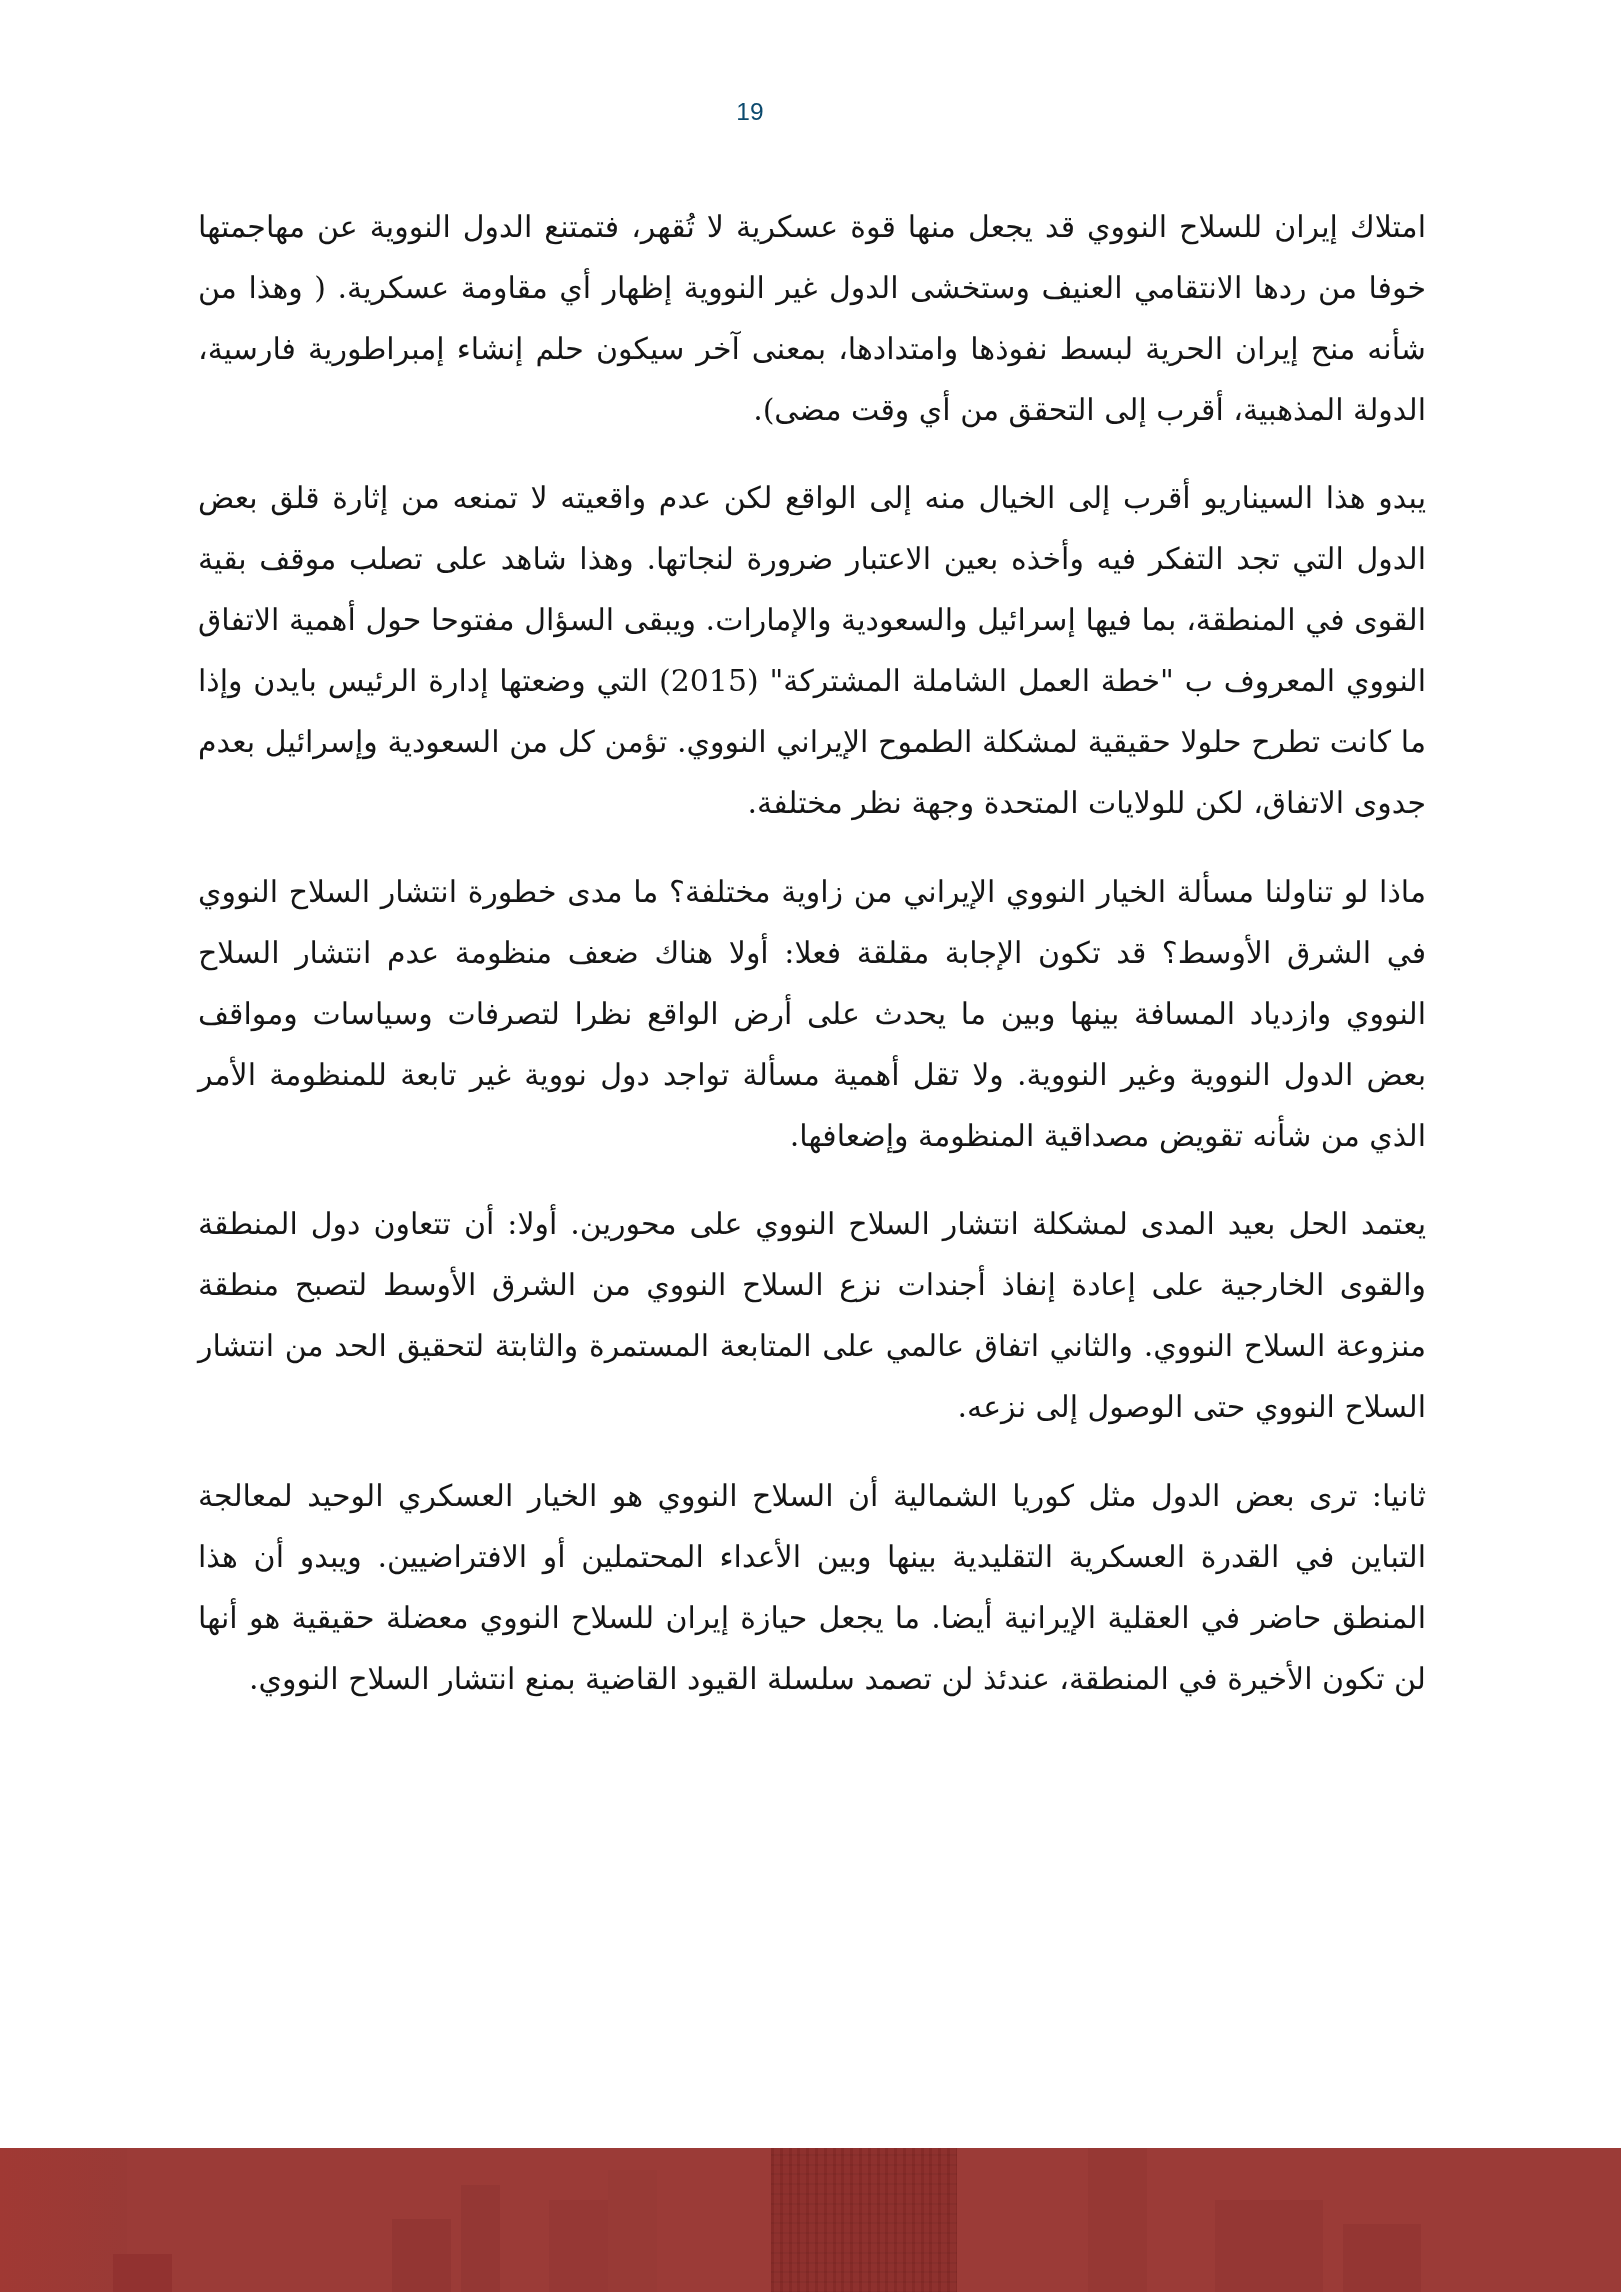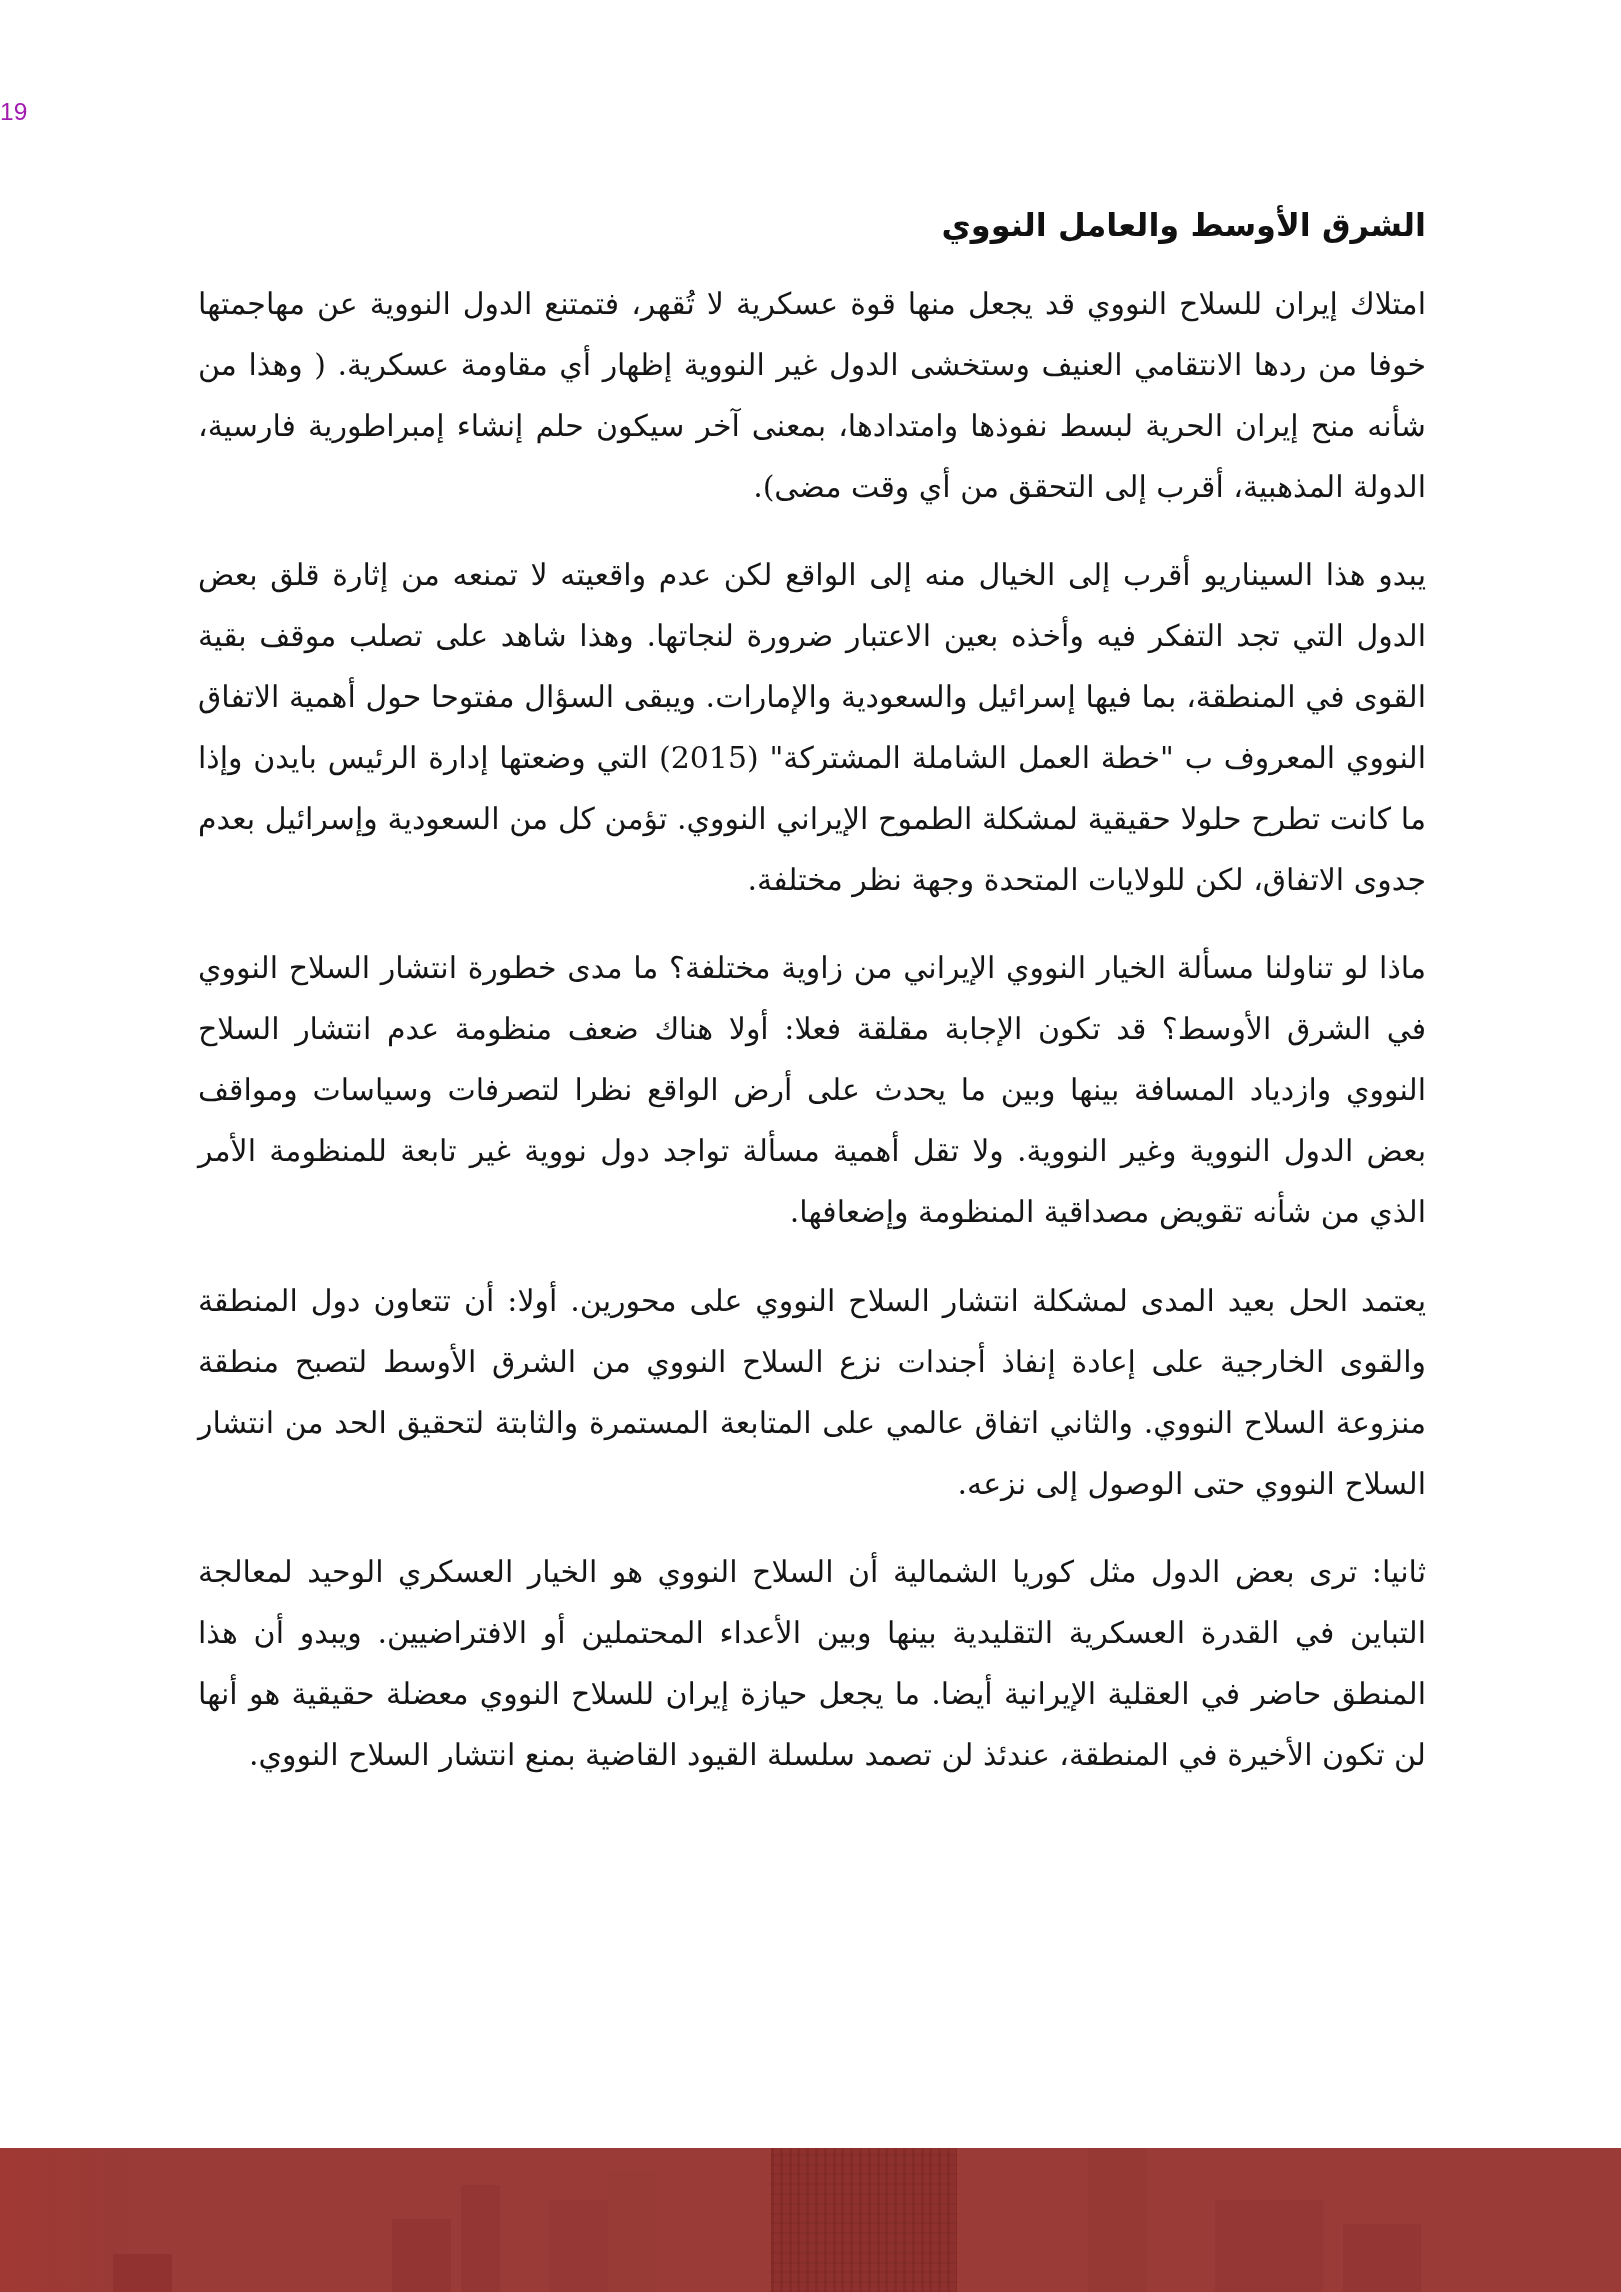--- a/index.html
+++ b/index.html
@@ -13,24 +13,24 @@
       position: relative;
       overflow: hidden;
       font-family: "DejaVu Serif", "Liberation Serif", serif;
       color: #111111;
     }
     .page-number {
       position: absolute;
       top: 98px;
       left: 0;
       width: 1500px;
-      text-align: left;
+      text-align: center;
       font-family: "Liberation Sans", "DejaVu Sans", sans-serif;
       font-size: 24.5px;
-      color: #a21caf;
+      color: #0c4a6e;
     }
     .content {
       position: absolute;
       top: 196px;
       left: 198px;
       width: 1228px;
       direction: rtl;
       text-align: justify;
       text-align-last: right;
     }
@@ -79,21 +79,20 @@
     .skyline-g { left: 1088px; width: 59px; height: 145px; background: #963834; }
     .skyline-h { left: 1215px; width: 108px; height: 93px; background: #953734; }
     .skyline-i { left: 1343px; width: 78px; height: 69px; background: #943633; }
   </style>
 </head>
 <body>
 
 <div class="page-number">19</div>
 
 <main class="content">
-  <h2 class="section-title">الشرق الأوسط والعامل النووي</h2>
   <p class="para">امتلاك إيران للسلاح النووي قد يجعل منها قوة عسكرية لا تُقهر، فتمتنع الدول النووية عن مهاجمتها خوفا من ردها الانتقامي العنيف وستخشى الدول غير النووية إظهار أي مقاومة عسكرية. ( وهذا من شأنه منح إيران الحرية لبسط نفوذها وامتدادها، بمعنى آخر سيكون حلم إنشاء إمبراطورية فارسية، الدولة المذهبية، أقرب إلى التحقق من أي وقت مضى).</p>
   <p class="para">يبدو هذا السيناريو أقرب إلى الخيال منه إلى الواقع لكن عدم واقعيته لا تمنعه من إثارة قلق بعض الدول التي تجد التفكر فيه وأخذه بعين الاعتبار ضرورة لنجاتها. وهذا شاهد على تصلب موقف بقية القوى في المنطقة، بما فيها إسرائيل والسعودية والإمارات. ويبقى السؤال مفتوحا حول أهمية الاتفاق النووي المعروف ب "خطة العمل الشاملة المشتركة" (2015) التي وضعتها إدارة الرئيس بايدن وإذا ما كانت تطرح حلولا حقيقية لمشكلة الطموح الإيراني النووي. تؤمن كل من السعودية وإسرائيل بعدم جدوى الاتفاق، لكن للولايات المتحدة وجهة نظر مختلفة.</p>
   <p class="para">ماذا لو تناولنا مسألة الخيار النووي الإيراني من زاوية مختلفة؟ ما مدى خطورة انتشار السلاح النووي في الشرق الأوسط؟ قد تكون الإجابة مقلقة فعلا: أولا هناك ضعف منظومة عدم انتشار السلاح النووي وازدياد المسافة بينها وبين ما يحدث على أرض الواقع نظرا لتصرفات وسياسات ومواقف بعض الدول النووية وغير النووية. ولا تقل أهمية مسألة تواجد دول نووية غير تابعة للمنظومة الأمر الذي من شأنه تقويض مصداقية المنظومة وإضعافها.</p>
   <p class="para">يعتمد الحل بعيد المدى لمشكلة انتشار السلاح النووي على محورين. أولا: أن تتعاون دول المنطقة والقوى الخارجية على إعادة إنفاذ أجندات نزع السلاح النووي من الشرق الأوسط لتصبح منطقة منزوعة السلاح النووي. والثاني اتفاق عالمي على المتابعة المستمرة والثابتة لتحقيق الحد من انتشار السلاح النووي حتى الوصول إلى نزعه.</p>
   <p class="para">ثانيا: ترى بعض الدول مثل كوريا الشمالية أن السلاح النووي هو الخيار العسكري الوحيد لمعالجة التباين في القدرة العسكرية التقليدية بينها وبين الأعداء المحتملين أو الافتراضيين. ويبدو أن هذا المنطق حاضر في العقلية الإيرانية أيضا. ما يجعل حيازة إيران للسلاح النووي معضلة حقيقية هو أنها لن تكون الأخيرة في المنطقة، عندئذ لن تصمد سلسلة القيود القاضية بمنع انتشار السلاح النووي.</p>
 </main>
 
 <footer class="footer-band">
   <div class="layer skyline-a"></div>
   <div class="layer skyline-b"></div>

